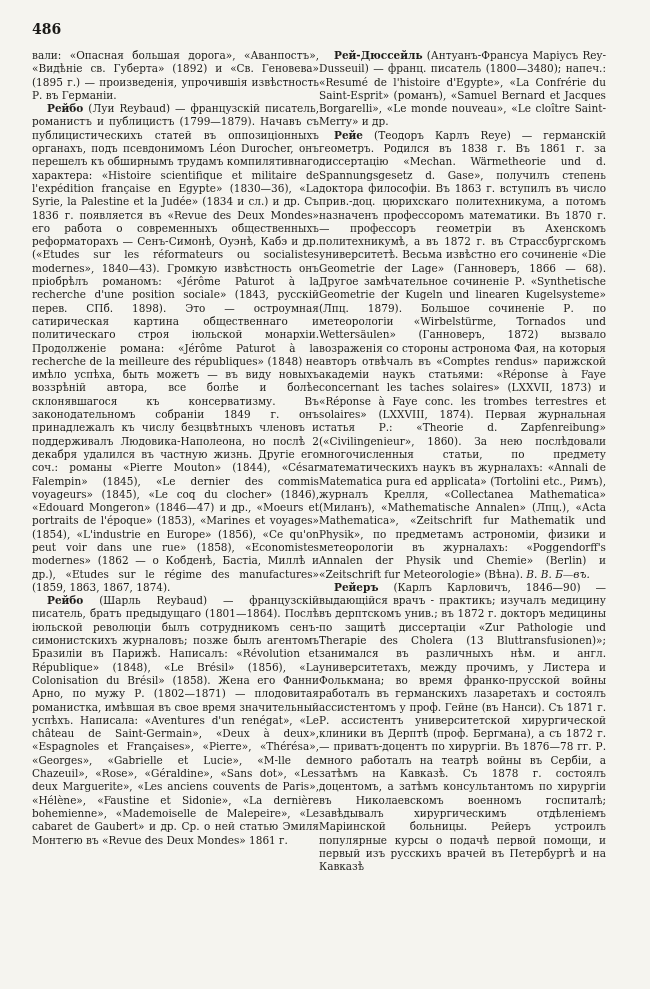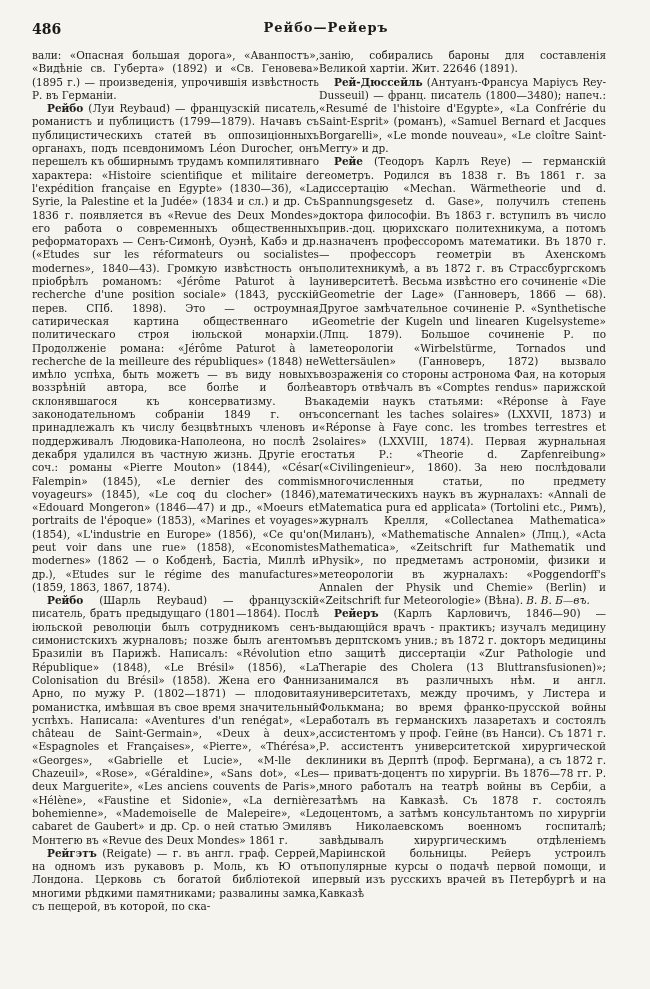--- a/index.html
+++ b/index.html
@@ -51,34 +51,31 @@
   .term { font-weight: bold; }
   .signature { font-style: italic; }
 </style>
 </head>
 <body>
 
 <div class="page">
 
   <div class="page-header">
     <span class="page-number">486</span>
-    <span class="running-title">Рейбо—Рейеръ</span>
   </div>
 
   <div class="columns">
 
     <div class="column">
       <p class="entry cont"><span>вали: «Опасная большая дорога», «Аванпостъ», «Видѣніе св. Губерта» (1892) и «Св. Геновева» (1895 г.) — произведенія, упрочившія извѣстность Р. въ Германіи.</span></p>
       <p class="entry"><span class="term">Рейбо</span><span> (Луи Reybaud) — французскій писатель, романистъ и публицистъ (1799—1879). Начавъ съ публицистическихъ статей въ оппозиціонныхъ органахъ, подъ псевдонимомъ Léon Durocher, онъ перешелъ къ обширнымъ трудамъ компилятивнаго характера: «Histoire scientifique et militaire de l'expédition française en Egypte» (1830—36), «La Syrie, la Palestine et la Judée» (1834 и сл.) и др. Съ 1836 г. появляется въ «Revue des Deux Mondes» его работа о современныхъ общественныхъ реформаторахъ — Сенъ-Симонѣ, Оуэнѣ, Кабэ и др. («Etudes sur les réformateurs ou socialistes modernes», 1840—43). Громкую извѣстность онъ пріобрѣлъ романомъ: «Jérôme Paturot à la recherche d'une position sociale» (1843, русскій перев. СПб. 1898). Это — остроумная сатирическая картина общественнаго и политическаго строя іюльской монархіи. Продолженіе романа: «Jérôme Paturot à la recherche de la meilleure des républiques» (1848) не имѣло успѣха, быть можетъ — въ виду новыхъ воззрѣній автора, все болѣе и болѣе склонявшагося къ консерватизму. Въ законодательномъ собраніи 1849 г. онъ принадлежалъ къ числу безцвѣтныхъ членовъ и поддерживалъ Людовика-Наполеона, но послѣ 2 декабря удалился въ частную жизнь. Другіе его соч.: романы «Pierre Mouton» (1844), «César Falempin» (1845), «Le dernier des commis voyageurs» (1845), «Le coq du clocher» (1846), «Edouard Mongeron» (1846—47) и др., «Moeurs et portraits de l'époque» (1853), «Marines et voyages» (1854), «L'industrie en Europe» (1856), «Ce qu'on peut voir dans une rue» (1858), «Economistes modernes» (1862 — о Кобденѣ, Бастіа, Миллѣ и др.), «Etudes sur le régime des manufactures» (1859, 1863, 1867, 1874).</span></p>
       <p class="entry"><span class="term">Рейбо</span><span> (Шарль Reybaud) — французскій писатель, братъ предыдущаго (1801—1864). Послѣ іюльской революціи былъ сотрудникомъ сенъ-симонистскихъ журналовъ; позже былъ агентомъ Бразиліи въ Парижѣ. Написалъ: «Révolution et République» (1848), «Le Brésil» (1856), «La Colonisation du Brésil» (1858). Жена его Фанни Арно, по мужу Р. (1802—1871) — плодовитая романистка, имѣвшая въ свое время значительный успѣхъ. Написала: «Aventures d'un renégat», «Le château de Saint-Germain», «Deux à deux», «Espagnoles et Françaises», «Pierre», «Thérésa», «Georges», «Gabrielle et Lucie», «M-lle de Chazeuil», «Rose», «Géraldine», «Sans dot», «Les deux Marguerite», «Les anciens couvents de Paris», «Hélène», «Faustine et Sidonie», «La dernière bohemienne», «Mademoiselle de Malepeire», «Le cabaret de Gaubert» и др. Ср. о ней статью Эмиля Монтегю въ «Revue des Deux Mondes» 1861 г.</span></p>
-      <p class="entry"><span class="term">Рейгэтъ</span><span> (Reigate) — г. въ англ. граф. Серрей, на одномъ изъ рукавовъ р. Моль, къ Ю отъ Лондона. Церковь съ богатой библіотекой и многими рѣдкими памятниками; развалины замка, съ пещерой, въ которой, по ска-</span></p>
     </div>
 
     <div class="column">
-      <p class="entry cont"><span>занію, собирались бароны для составленія Великой хартіи. Жит. 22646 (1891).</span></p>
       <p class="entry"><span class="term">Рей-Дюссейль</span><span> (Антуанъ-Франсуа Маріусъ Rey-Dusseuil) — франц. писатель (1800—3480); напеч.: «Resumé de l'histoire d'Egypte», «La Confrérie du Saint-Esprit» (романъ), «Samuel Bernard et Jacques Borgarelli», «Le monde nouveau», «Le cloître Saint-Merry» и др.</span></p>
       <p class="entry"><span class="term">Рейе</span><span> (Теодоръ Карлъ Reye) — германскій геометръ. Родился въ 1838 г. Въ 1861 г. за диссертацію «Mechan. Wärmetheorie und d. Spannungsgesetz d. Gase», получилъ степень доктора философіи. Въ 1863 г. вступилъ въ число прив.-доц. цюрихскаго политехникума, а потомъ назначенъ профессоромъ математики. Въ 1870 г. — профессоръ геометріи въ Ахенскомъ политехникумѣ, а въ 1872 г. въ Страссбургскомъ университетѣ. Весьма извѣстно его сочиненіе «Die Geometrie der Lage» (Ганноверъ, 1866 — 68). Другое замѣчательное сочиненіе Р. «Synthetische Geometrie der Kugeln und linearen Kugelsysteme» (Лпц. 1879). Большое сочиненіе Р. по метеорологіи «Wirbelstürme, Tornados und Wettersäulen» (Ганноверъ, 1872) вызвало возраженія со стороны астронома Фая, на которыя авторъ отвѣчалъ въ «Comptes rendus» парижской академіи наукъ статьями: «Réponse à Faye concernant les taches solaires» (LXXVII, 1873) и «Réponse à Faye conc. les trombes terrestres et solaires» (LXXVIII, 1874). Первая журнальная статья Р.: «Theorie d. Zapfenreibung» («Civilingenieur», 1860). За нею послѣдовали многочисленныя статьи, по предмету математическихъ наукъ въ журналахъ: «Annali de Matematica pura ed applicata» (Tortolini etc., Римъ), журналъ Крелля, «Collectanea Mathematica» (Миланъ), «Mathematische Annalen» (Лпц.), «Acta Mathematica», «Zeitschrift fur Mathematik und Physik», по предметамъ астрономіи, физики и метеорологіи въ журналахъ: «Poggendorff's Annalen der Physik und Chemie» (Berlin) и «Zeitschrift fur Meteorologie» (Вѣна).</span><span class="signature"> В. В. Б—въ.</span></p>
       <p class="entry"><span class="term">Рейеръ</span><span> (Карлъ Карловичъ, 1846—90) — выдающійся врачъ - практикъ; изучалъ медицину въ дерптскомъ унив.; въ 1872 г. докторъ медицины по защитѣ диссертаціи «Zur Pathologie und Therapie des Cholera (13 Bluttransfusionen)»; занимался въ различныхъ нѣм. и англ. университетахъ, между прочимъ, у Листера и Фолькмана; во время франко-прусской войны работалъ въ германскихъ лазаретахъ и состоялъ ассистентомъ у проф. Гейне (въ Нанси). Съ 1871 г. Р. ассистентъ университетской хирургической клиники въ Дерптѣ (проф. Бергмана), а съ 1872 г. — приватъ-доцентъ по хирургіи. Въ 1876—78 гг. Р. много работалъ на театрѣ войны въ Сербіи, а затѣмъ на Кавказѣ. Съ 1878 г. состоялъ доцентомъ, а затѣмъ консультантомъ по хирургіи въ Николаевскомъ военномъ госпиталѣ; завѣдывалъ хирургическимъ отдѣленіемъ Маріинской больницы. Рейеръ устроилъ популярные курсы о подачѣ первой помощи, и первый изъ русскихъ врачей въ Петербургѣ и на Кавказѣ</span></p>
     </div>
 
   </div>
 
 </div>
 
 </body></html>

